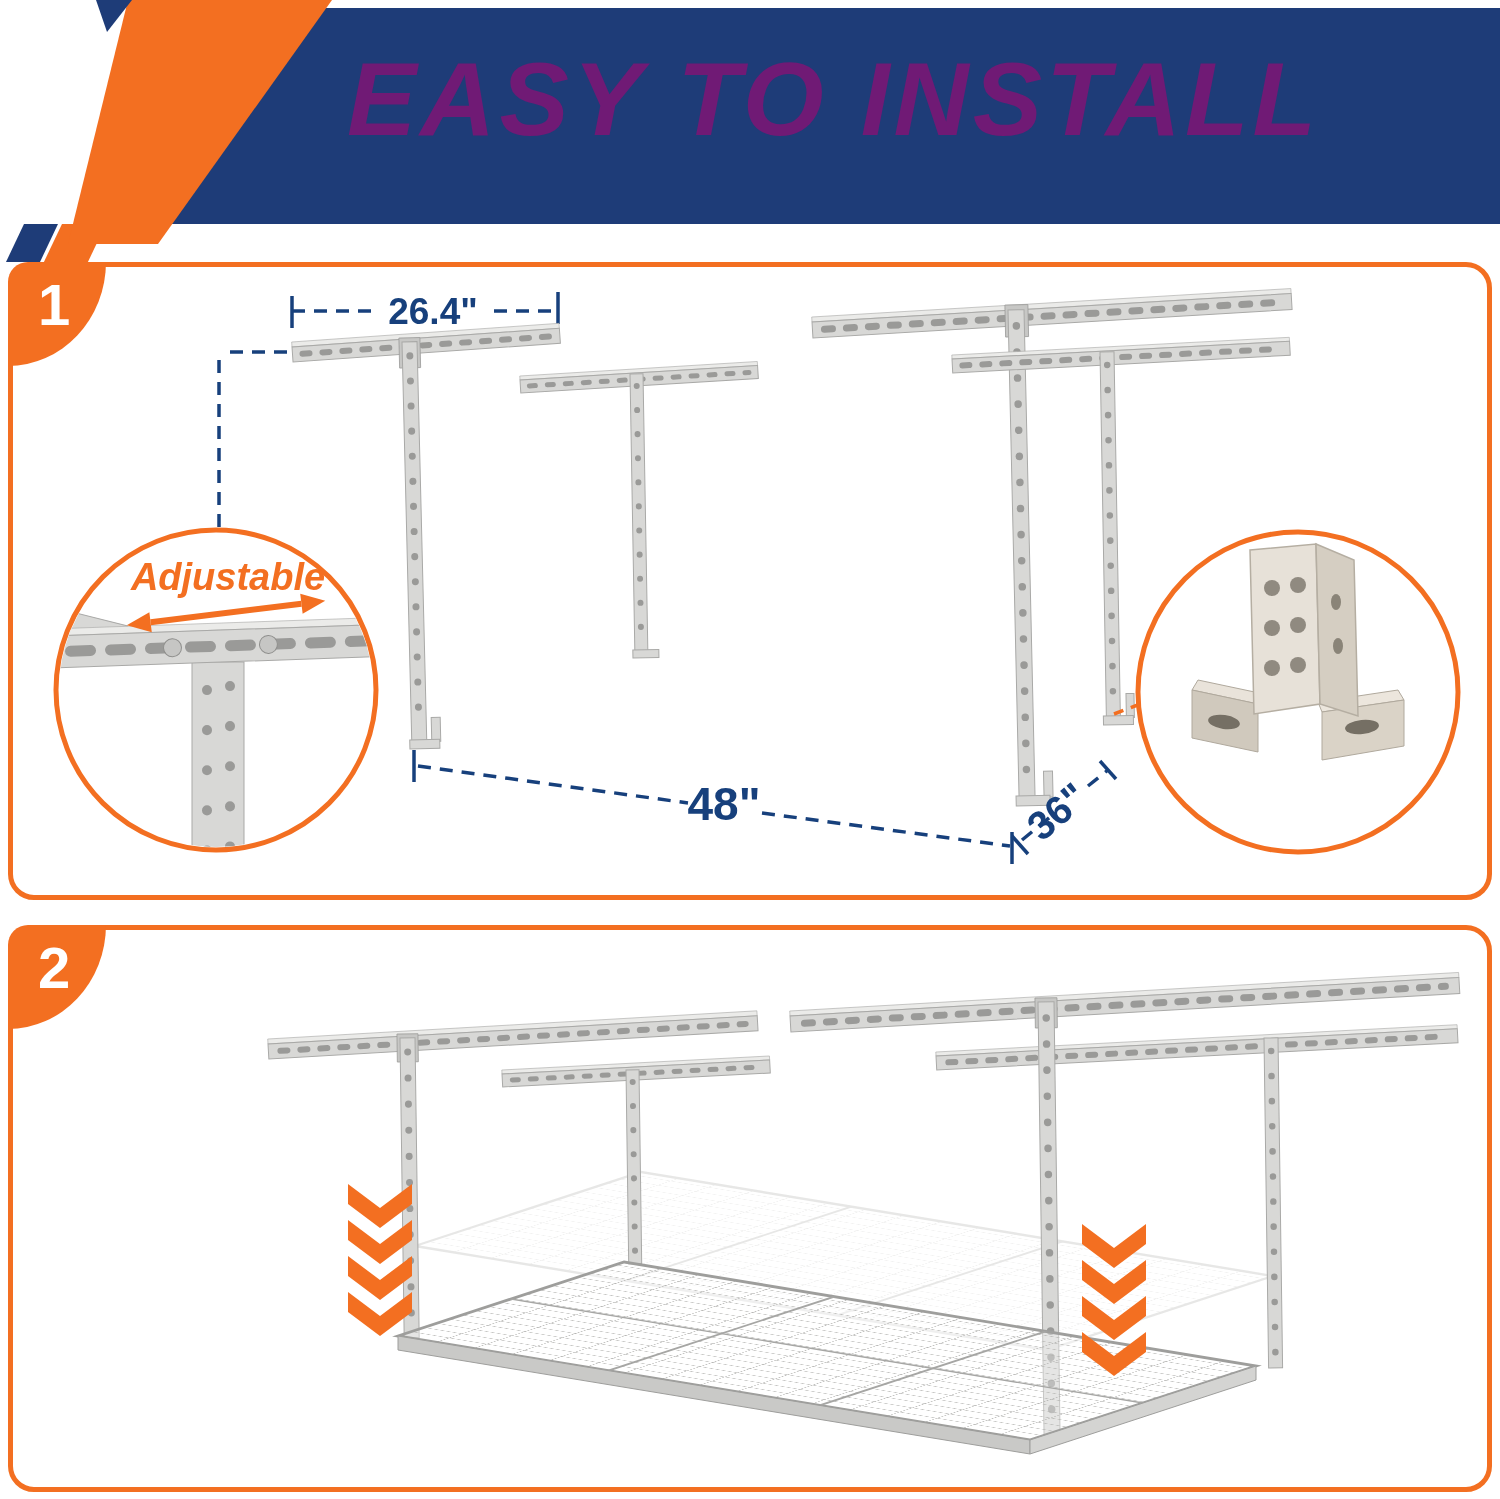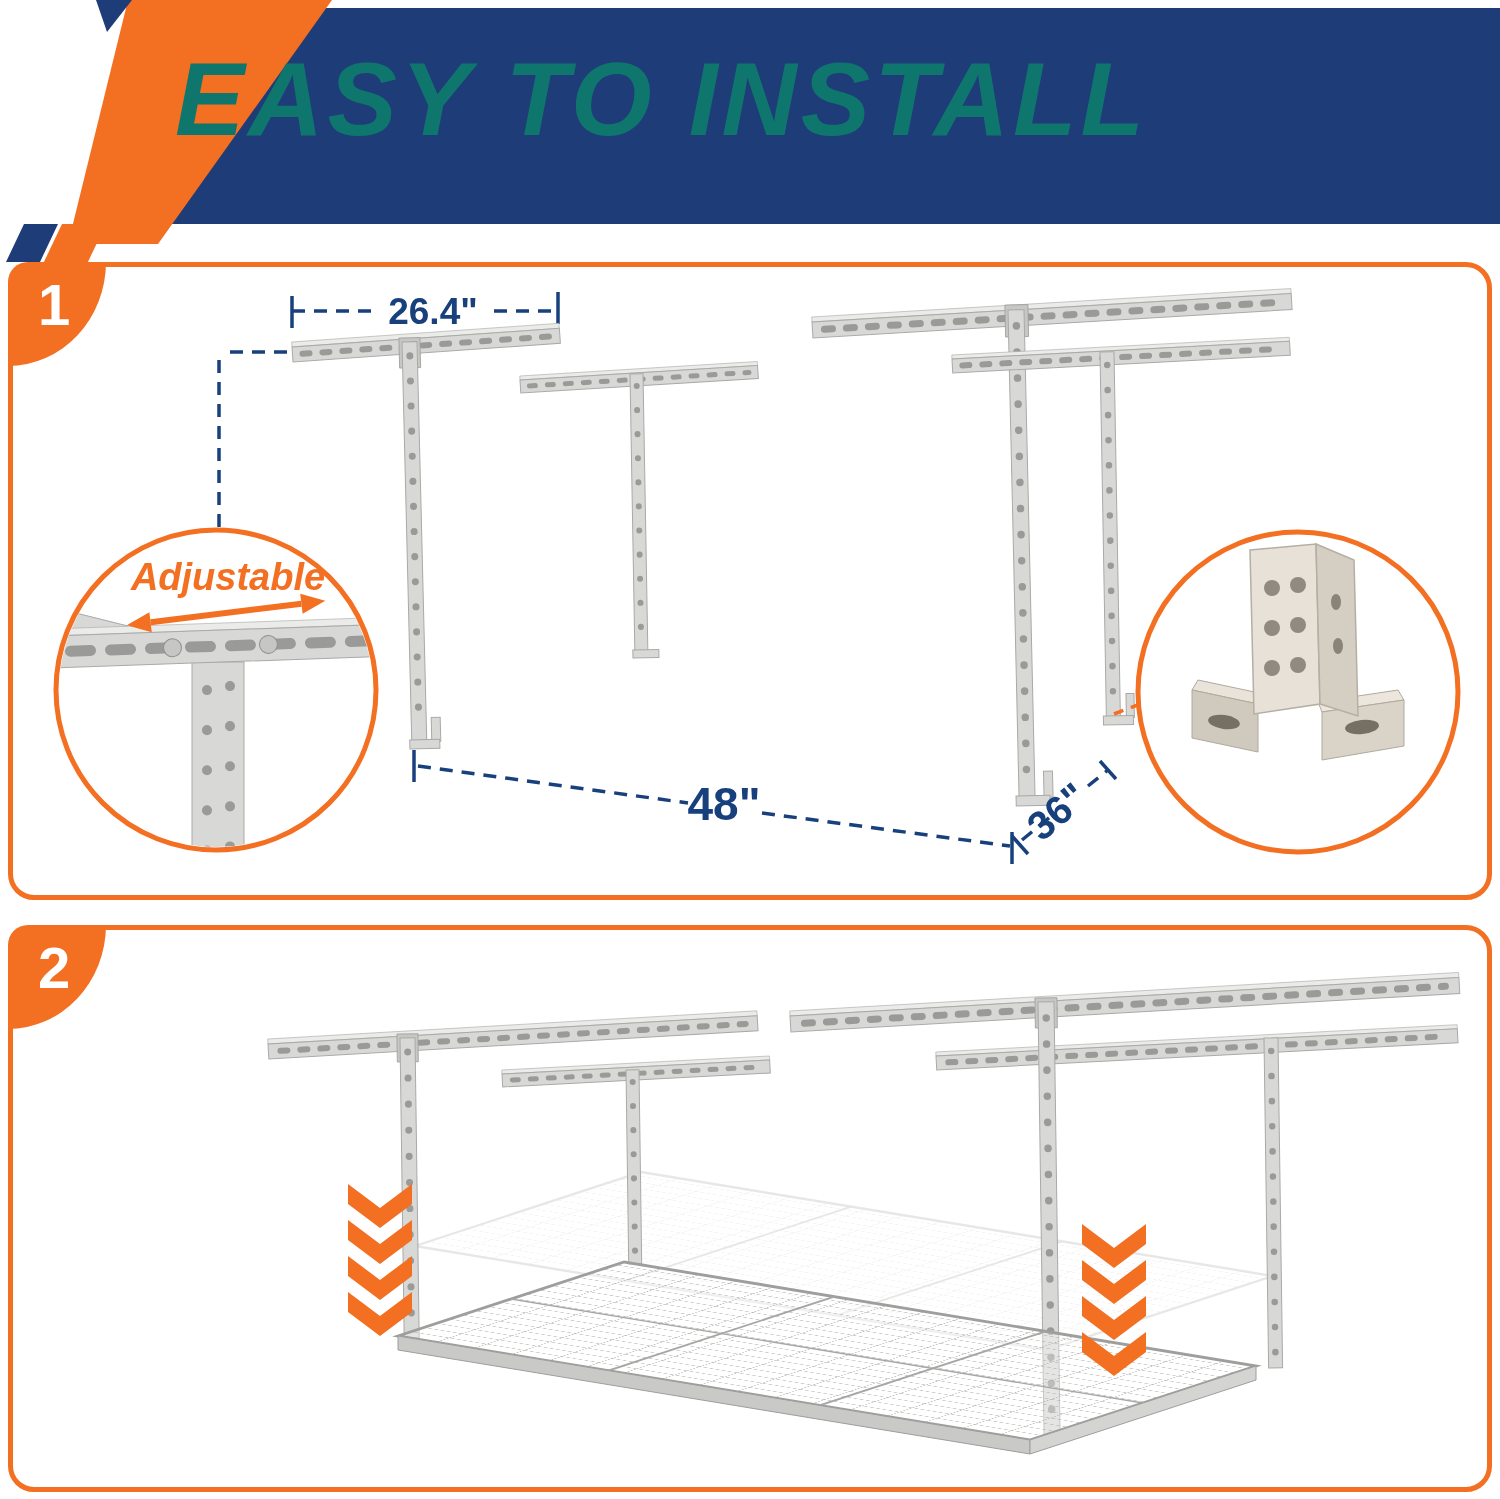--- a/index.html
+++ b/index.html
@@ -1,20 +1,20 @@
 <!DOCTYPE html>
 <html><head>
 <meta charset="utf-8">
 <style>
   html,body{margin:0;padding:0;background:#fff;}
   .page{position:relative;width:1500px;height:1499px;background:#fff;overflow:hidden;
         font-family:"Liberation Sans",sans-serif;}
   .banner-art{position:absolute;left:0;top:0;width:1500px;height:266px;}
-  .banner-title{position:absolute;left:175px;right:8px;top:40px;
-        color:#0f766e;font-weight:bold;font-style:italic;font-size:104px;
+  .banner-title{position:absolute;left:175px;right:8px;top:40px;text-align:center;
+        color:#701a75;font-weight:bold;font-style:italic;font-size:104px;
         letter-spacing:4px;white-space:nowrap;}
   .panel{position:absolute;left:8px;width:1484px;border:5px solid #f36f21;
         border-radius:26px;background:#fff;box-sizing:border-box;}
   .panel1{top:262px;height:638px;}
   .panel2{top:925px;height:567px;}
   .badge{position:absolute;top:-5px;left:-5px;width:98px;height:104px;background:#f36f21;
         border-radius:20px 0 100% 0;color:#fff;font-weight:bold;font-size:58px;
         line-height:1;padding:14px 0 0 30px;box-sizing:border-box;}
   .art{position:absolute;left:8px;pointer-events:none;}
   .art1{top:262px;width:1484px;height:638px;}

